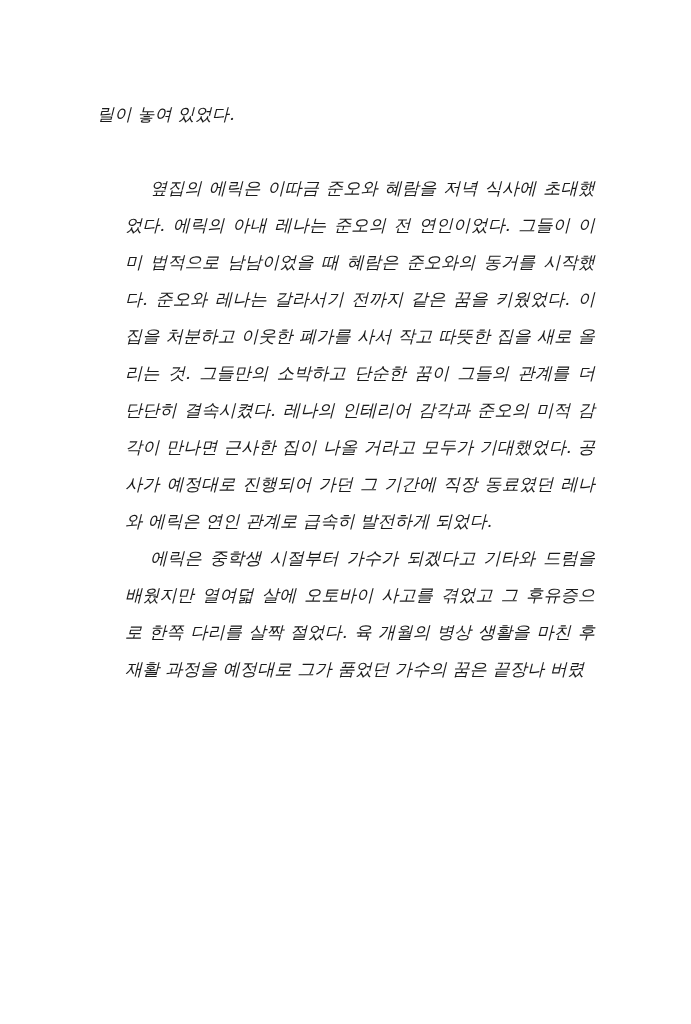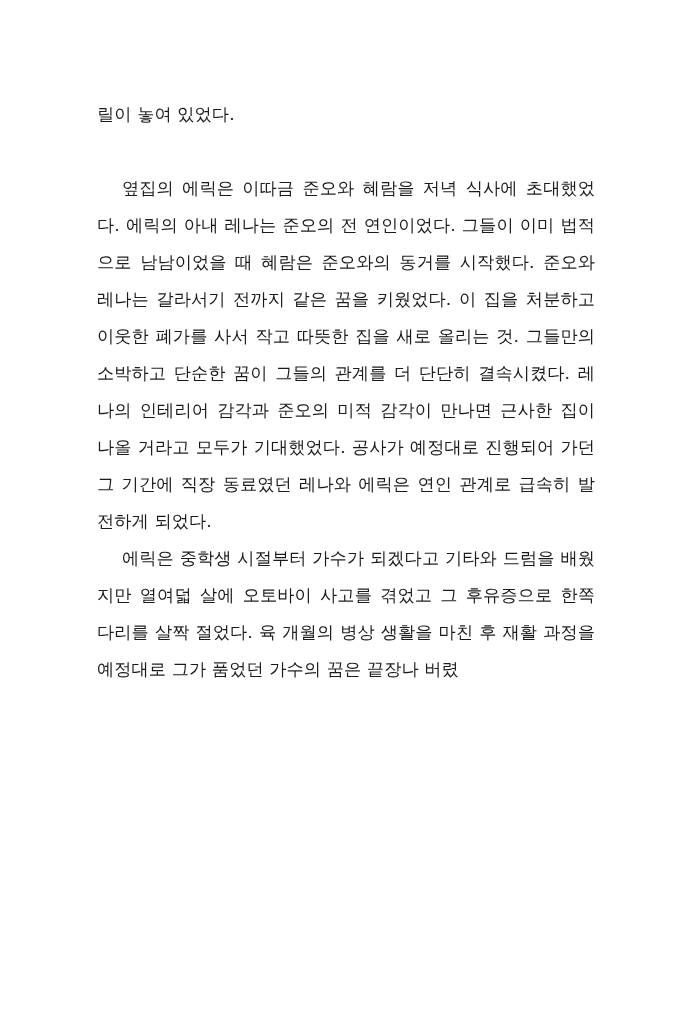--- a/index.html
+++ b/index.html
@@ -9,20 +9,21 @@
     background: #ffffff;
   }
 
   .page {
     position: relative;
     width: 691px;
     height: 828px;
     background: #ffffff;
     overflow: hidden;
     box-sizing: border-box;
+    font-style: italic;
   }
 
   .text-block {
     position: absolute;
     left: 97px;
     top: 96px;
     width: 498px;
   }
 
   .para {
@@ -37,20 +38,21 @@
     letter-spacing: 0.1px;
     -webkit-font-smoothing: antialiased;
   }
 
   .para.continuation {
     text-indent: 0;
   }
 
   .para.indented {
     text-indent: 1.45em;
+    margin-left: 28px;
   }
 
   .para-gap {
     height: 37px;
   }
 
   .page-number {
     position: absolute;
     left: 97px;
     top: 918px;

